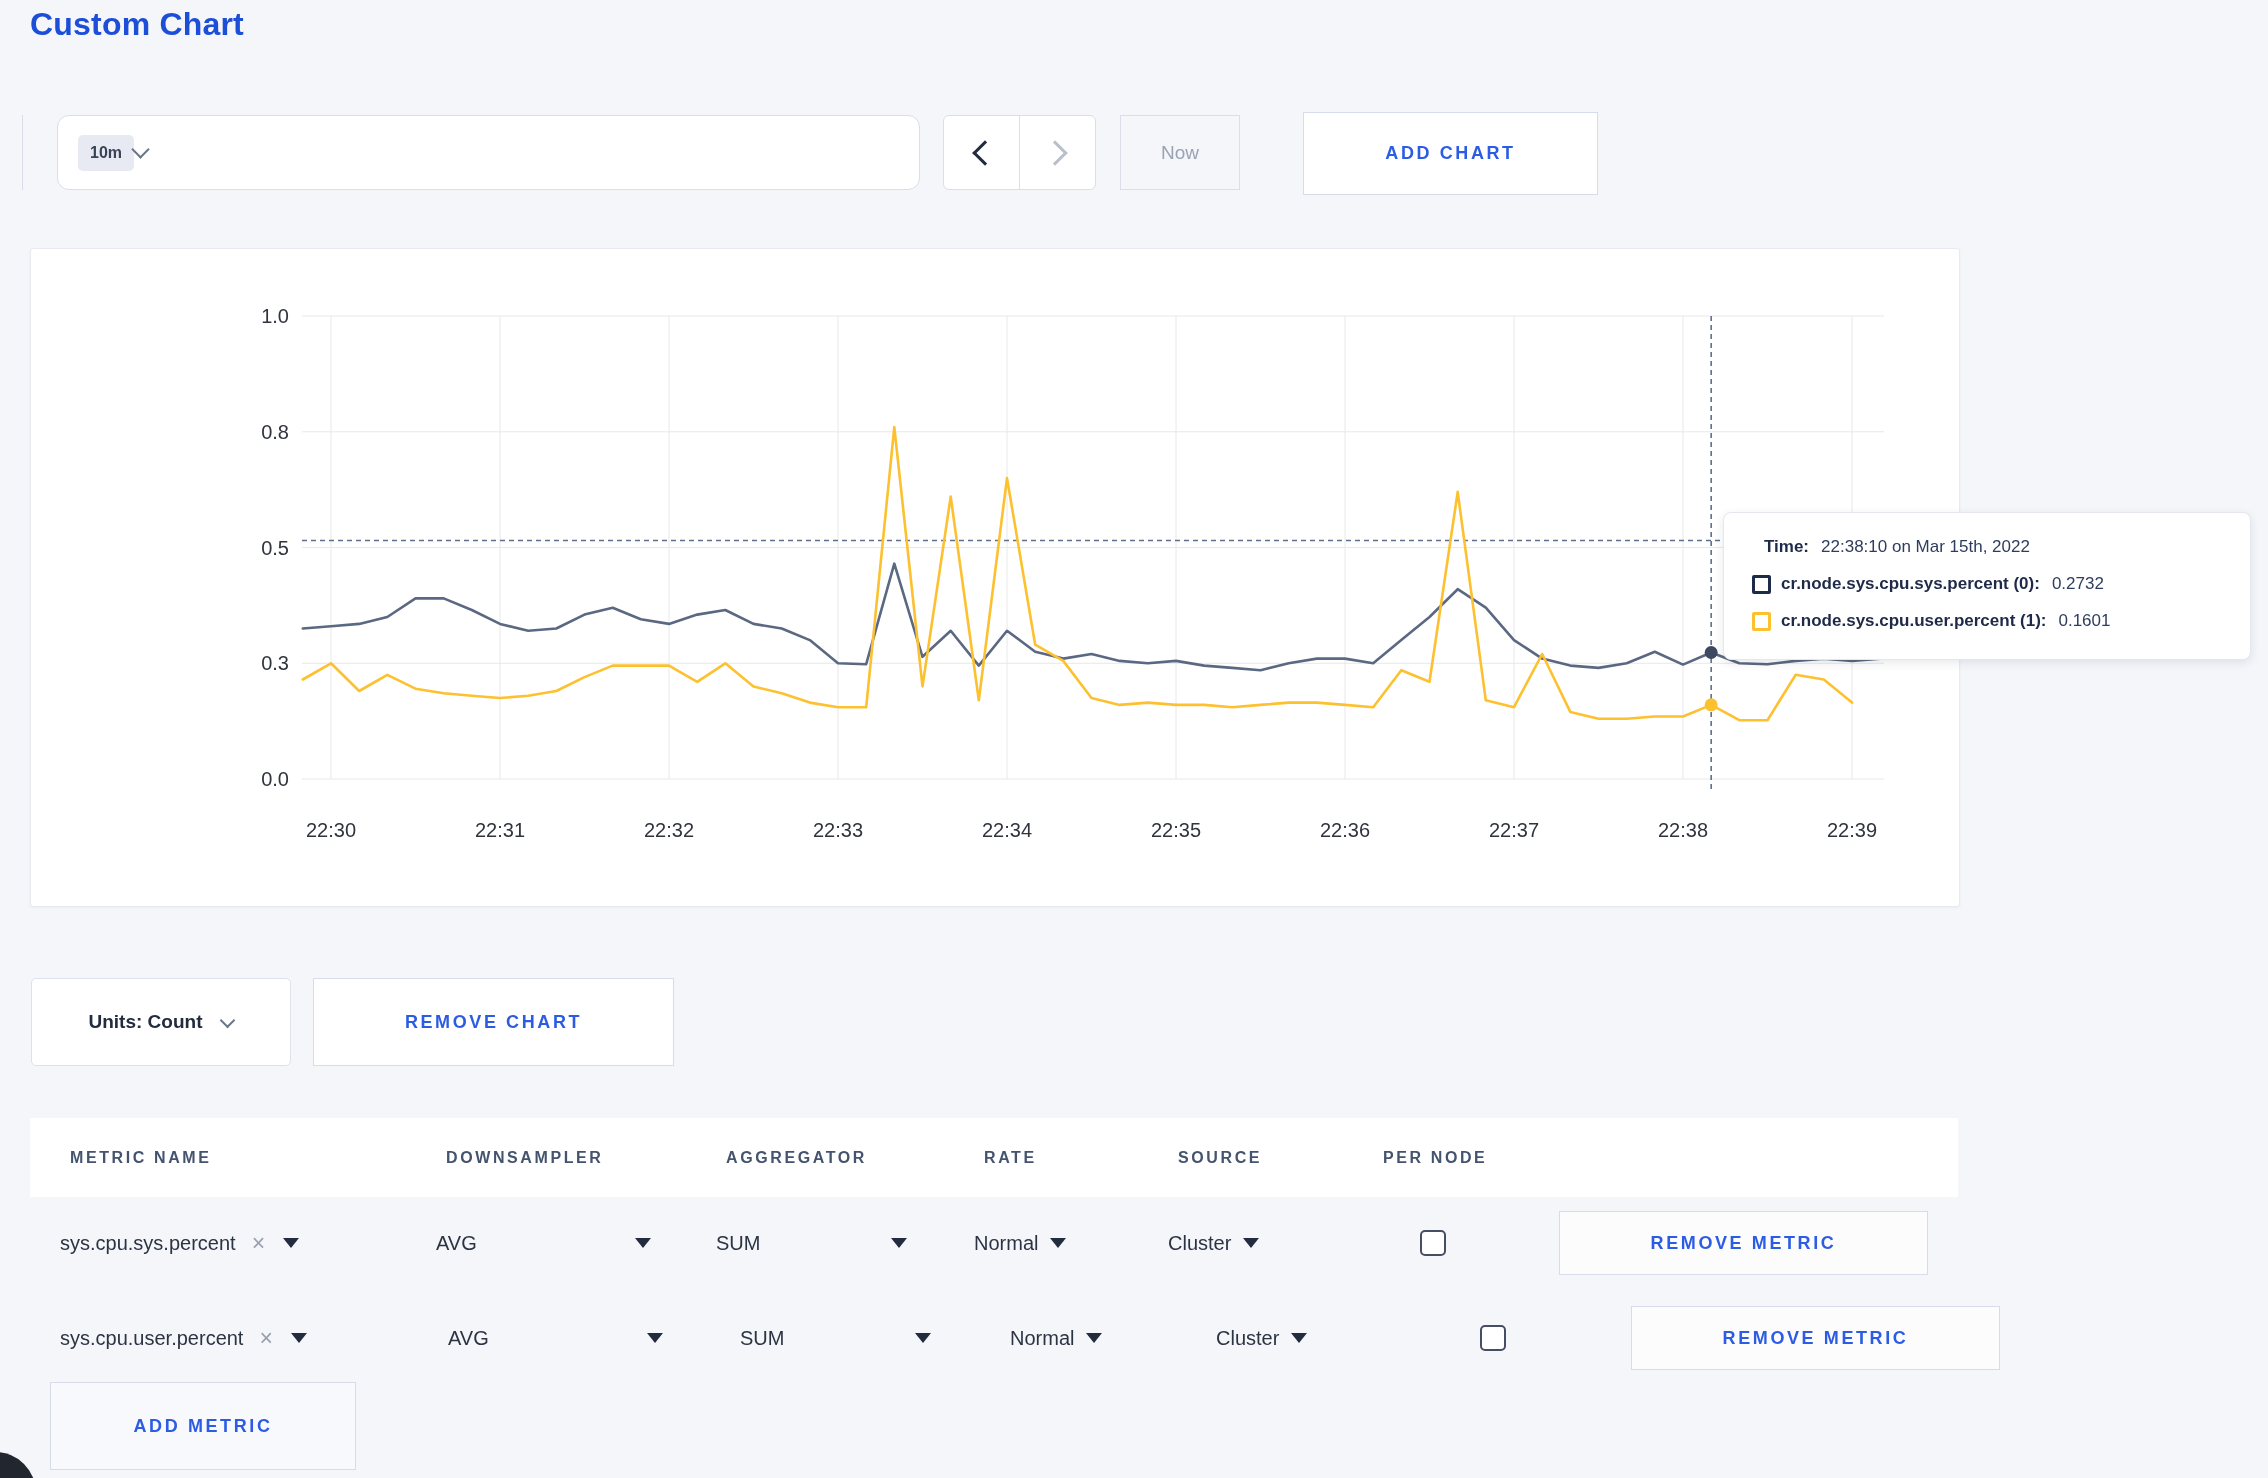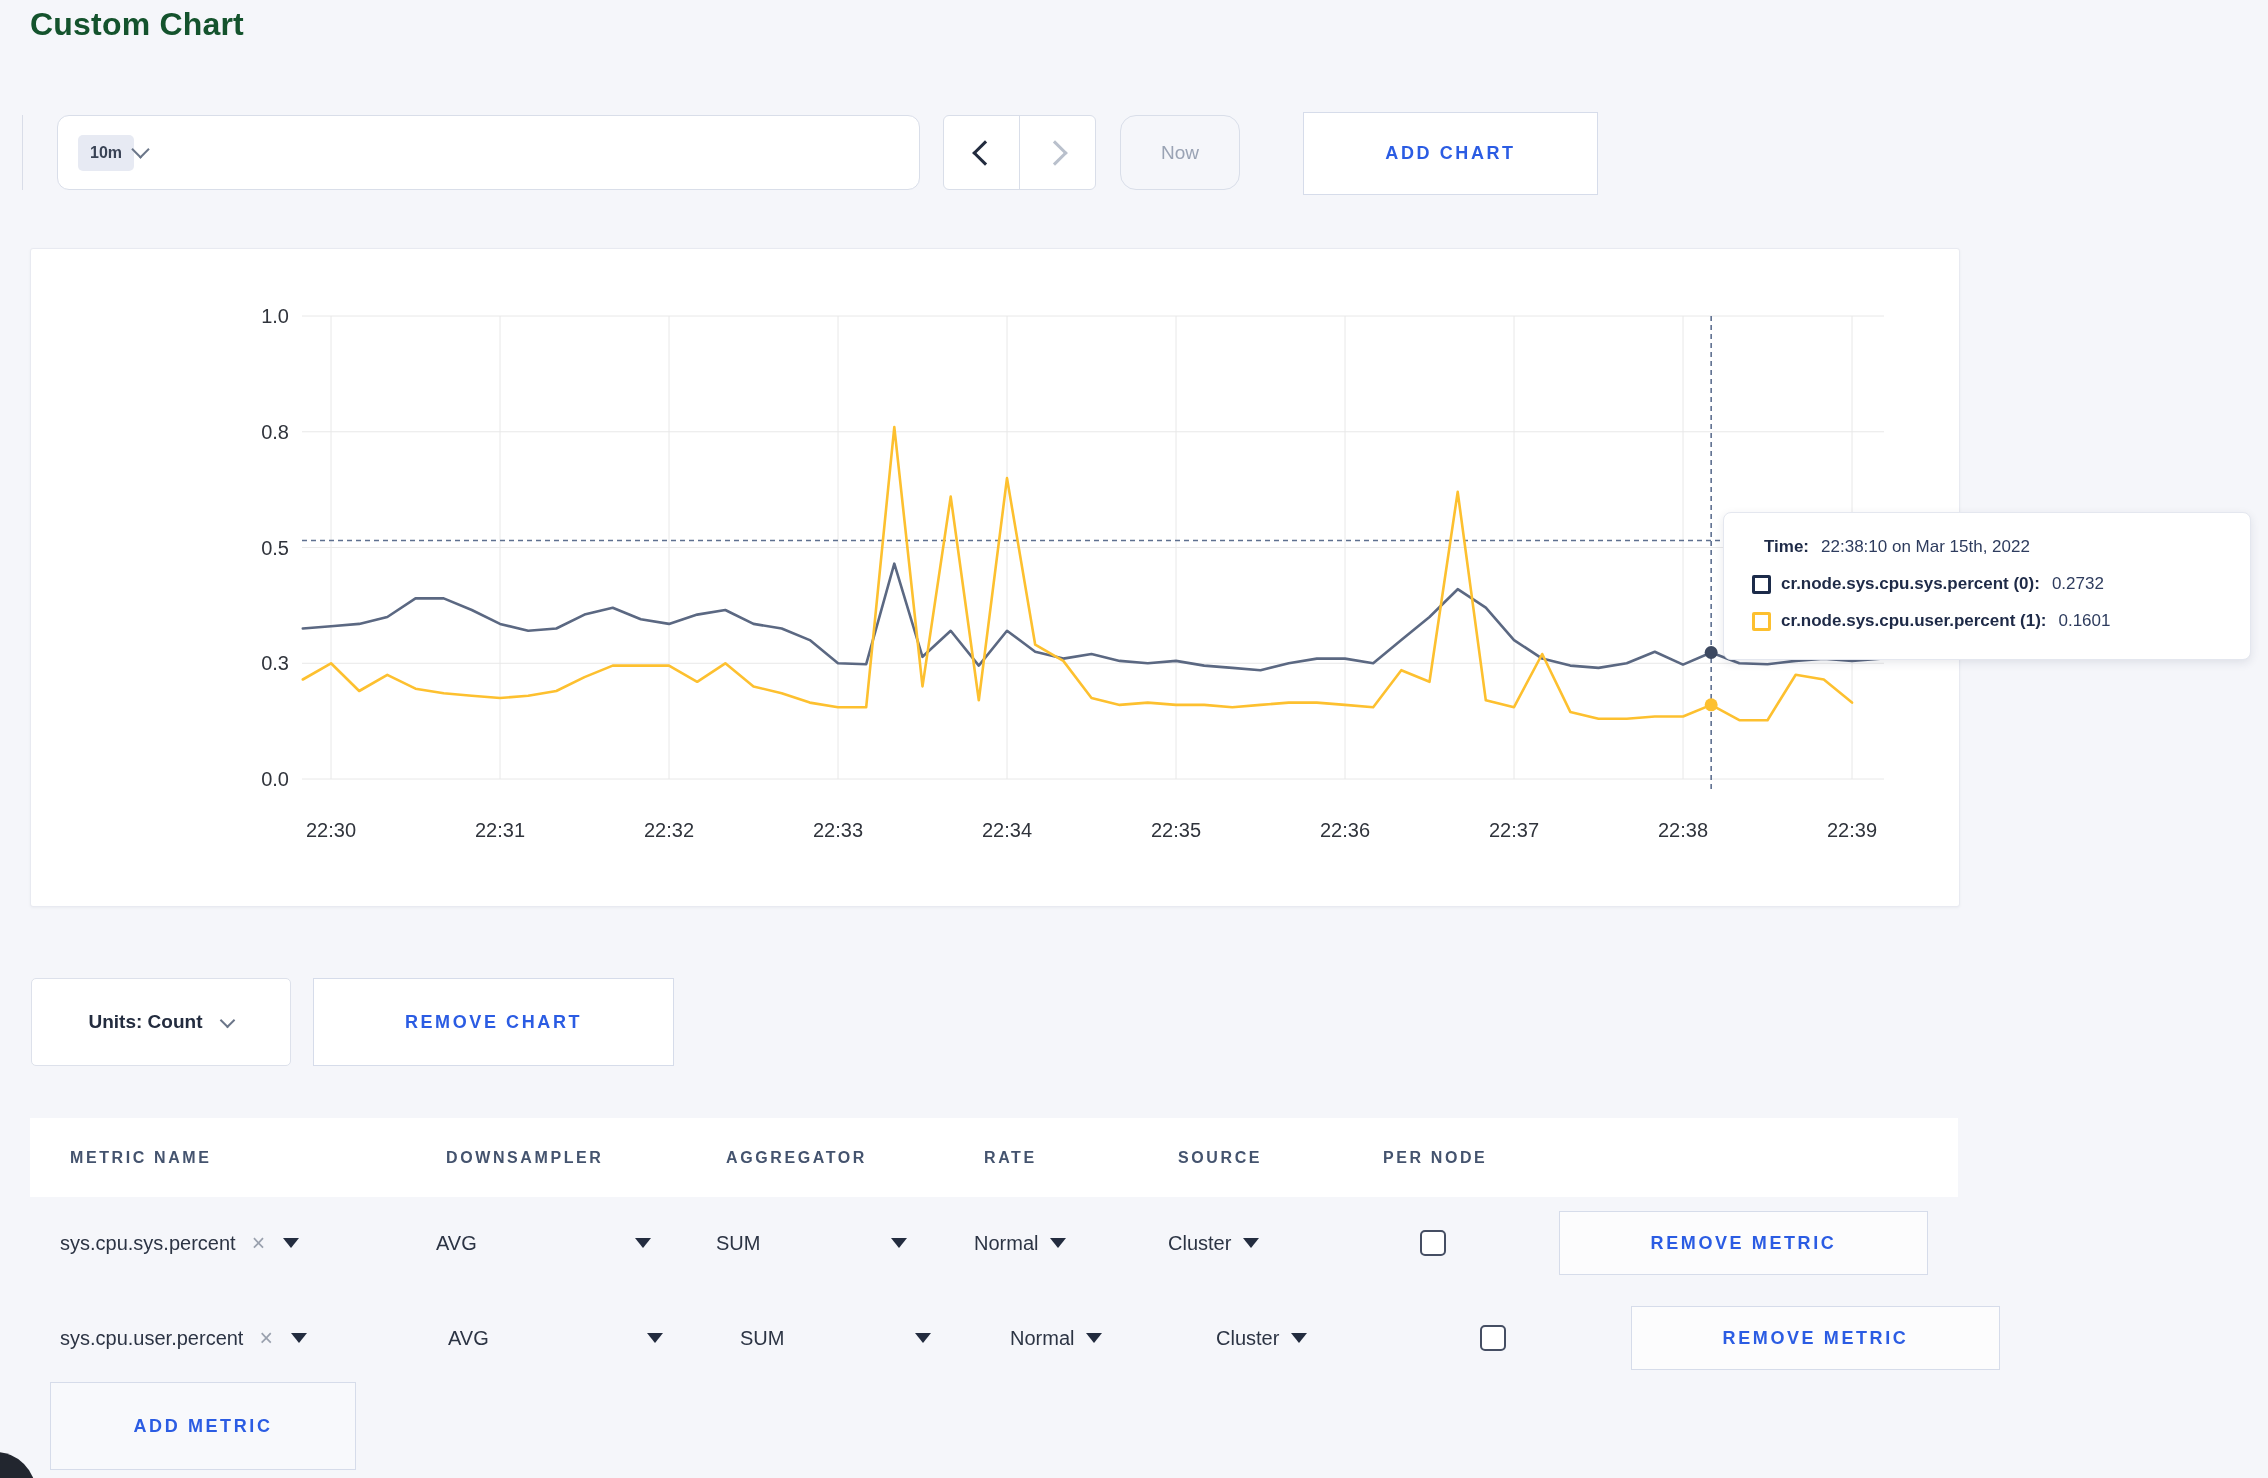--- a/index.html
+++ b/index.html
@@ -1,38 +1,38 @@
 <!DOCTYPE html>
 <html><head>
 <meta charset="utf-8">
 <style>
   html,body{margin:0;padding:0;}
   body{
     width:2268px;height:1478px;position:relative;overflow:hidden;
     background:#f5f6fa;font-family:"Liberation Sans",sans-serif;color:#2c3444;
   }
   
-  .page-title{position:absolute;left:30px;top:6px;margin:0;font-size:32px;font-weight:600;color:#14532d;letter-spacing:.2px;}
+  .page-title{position:absolute;left:30px;top:6px;margin:0;font-size:32px;font-weight:600;color:#1d4ed8;letter-spacing:.2px;}
   
   .tb-divider{position:absolute;left:22px;top:115px;width:1px;height:75px;background:#d9dde8;}
   .time-dd{position:absolute;left:57px;top:115px;width:863px;height:75px;box-sizing:border-box;
     background:#fff;border:1px solid #d9dee9;border-radius:12px;display:flex;align-items:center;
     padding:0 30px 0 20px;cursor:pointer;}
   .badge{background:#e7eaf3;border-radius:5px;font-weight:700;font-size:16px;color:#3a4355;padding:9px 12px;}
   .dd-label{margin-left:27px;font-size:19px;color:#232c3f;flex:1;}
   .chev{width:11px;height:11px;border-right:2px solid #6b7689;border-bottom:2px solid #6b7689;
     transform:rotate(45deg);margin-top:-6px;}
   .nav-group{position:absolute;left:943px;top:115px;width:153px;height:75px;box-sizing:border-box;
     display:flex;background:#fff;border:1px solid #d9dee9;border-radius:6px;}
   .nav-btn{flex:1;display:flex;align-items:center;justify-content:center;background:none;border:none;cursor:pointer;padding:0;}
   .nav-btn + .nav-btn{border-left:1px solid #d9dee9;}
   .chev-l{width:15px;height:15px;border-left:3px solid #222b3e;border-bottom:3px solid #222b3e;transform:rotate(45deg);margin-left:6px;}
   .chev-r{width:15px;height:15px;border-left:3px solid #b9c0cc;border-bottom:3px solid #b9c0cc;transform:rotate(225deg);margin-right:6px;}
   .now-btn{position:absolute;left:1120px;top:115px;width:120px;height:75px;box-sizing:border-box;
-    background:transparent;border:1px solid #d9dee9;border-radius:16px;font-family:inherit;
+    background:transparent;border:1px solid #d9dee9;border-radius:0;font-family:inherit;
     font-size:19px;color:#9aa3b4;cursor:default;}
   .blue-btn{box-sizing:border-box;background:#fff;border:1px solid #d6dcea;border-radius:0;
     color:#2b5ce3;font-family:inherit;font-size:18px;font-weight:600;letter-spacing:2.6px;cursor:pointer;}
   .add-chart{position:absolute;left:1303px;top:112px;width:295px;height:83px;}
   
   .chart-card{position:absolute;left:30px;top:248px;width:1928px;height:657px;background:#fff;
     border:1px solid #e8eaf1;border-radius:3px;box-shadow:0 1px 3px rgba(44,56,87,.05);}
   #chart-svg{position:absolute;left:0;top:0;}
   .grid{stroke:#e8e8e8;stroke-width:1;}
   .dash{stroke:#5e7090;stroke-width:1.6;stroke-dasharray:5 4;fill:none;}

